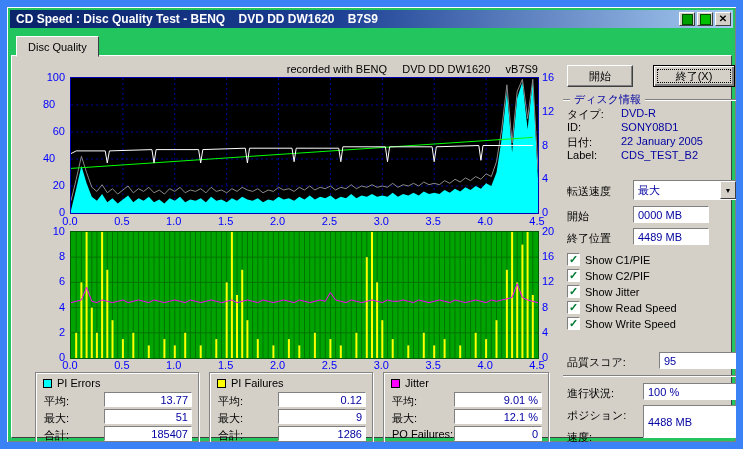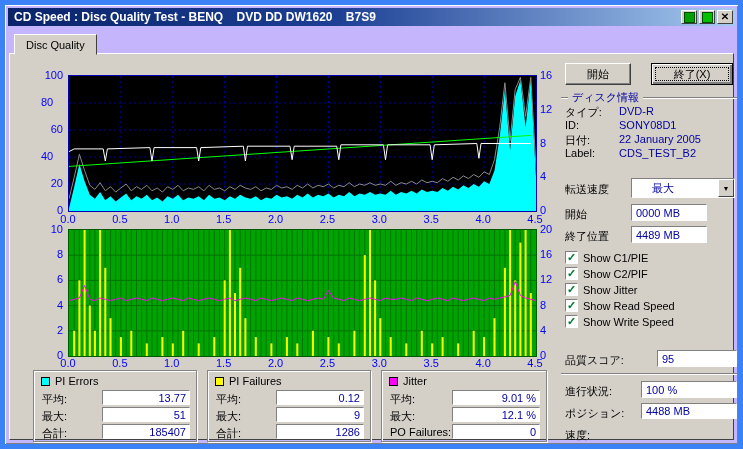--- a/index.html
+++ b/index.html
@@ -1,18 +1,18 @@
 <!DOCTYPE html>
 <html><head>
 <meta charset="utf-8">
 <style>
   html,body{margin:0;padding:0;background:#ffffff;}
-  .window{position:relative;width:743px;height:449px;background:#c4b5fd;
+  .window{position:relative;width:743px;height:449px;background:#22c55e;
     font-family:"Liberation Sans",sans-serif;font-size:11px;color:#000;
-    border:5px solid #3b82f6;box-sizing:border-box;overflow:hidden;
+    border:7px solid #3b82f6;box-sizing:border-box;overflow:hidden;
     box-shadow:inset 1px 1px 0 #ffffff, inset -1px -1px 0 #808080;}
   .titlebar{position:absolute;left:3px;top:3px;right:3px;height:18px;
     background:linear-gradient(90deg,#0a246a 0%,#1c3f94 45%,#a6caf0 100%);
     display:flex;align-items:center;padding:0 2px 0 6px;box-sizing:border-box;z-index:5;}
   .titlebar .title{color:#fff;font-weight:bold;font-size:12px;white-space:pre;flex:1;overflow:hidden;}
   .tbbtn{width:16px;height:14px;margin-left:2px;background:#d4d0c8;border:1px solid;
     border-color:#ffffff #404040 #404040 #ffffff;padding:0;display:flex;align-items:center;
     justify-content:center;cursor:pointer;box-sizing:border-box;}
   .greenicon{width:9px;height:9px;background:#00a000;border:1px solid #004d00;display:inline-block;}
   .greenicon.g2{background:#00c000;}
@@ -39,21 +39,21 @@
   .sec-line{height:2px;border-top:1px solid #808080;border-bottom:1px solid #ffffff;box-sizing:border-box;}
   .sec-line.lead{width:7px;}
   .sec-line.grow{flex:1;}
   .groupline{position:absolute;height:2px;border-top:1px solid #808080;border-bottom:1px solid #ffffff;z-index:2;box-sizing:border-box;}
   .check-row{position:absolute;left:560px;display:flex;align-items:center;z-index:2;height:13px;}
   .checkbox{width:13px;height:13px;background:#ffffff;border:1px solid;border-color:#808080 #ffffff #ffffff #808080;
     display:flex;align-items:center;justify-content:center;margin-right:5px;box-sizing:border-box;cursor:pointer;}
   .checkmark{color:#007a33;font-size:11px;font-weight:bold;line-height:1;margin-top:-1px;}
   .check-label{color:#000;}
   .combo{padding:0;}
-  .combo .combo-text{padding-left:20px;color:#0000a0;}
+  .combo .combo-text{padding-left:4px;color:#0000a0;}
   .combo-btn{width:16px;height:100%;background:#d4d0c8;border:1px solid;border-color:#ffffff #404040 #404040 #ffffff;
     font-size:7px;display:flex;align-items:center;justify-content:center;padding:0;margin-left:auto;cursor:pointer;box-sizing:border-box;}
   .statbox{position:absolute;border:1px solid #848484;box-shadow:1px 1px 0 #ffffff, inset 1px 1px 0 #ffffff;z-index:2;box-sizing:border-box;}
   .sb-header{position:absolute;left:7px;top:4px;display:flex;align-items:center;}
   .swatch{width:9px;height:9px;border:1px solid #000;margin-right:5px;box-sizing:border-box;}
   .sb-label{position:absolute;left:8px;color:#000;}
   .sb-field{position:absolute;right:6px;width:88px;height:15px;background:#fff;border:1px solid;
     border-color:#808080 #ffffff #ffffff #808080;color:#0000a0;display:flex;align-items:center;
     justify-content:flex-end;padding:0 3px;box-sizing:border-box;}
 </style>
@@ -73,20 +73,21 @@
     <button class="tbbtn close">
       <span class="closeglyph">✕</span>
     </button>
   </div>
 
   <div class="tab">
     <span>Disc Quality</span>
   </div>
   <div class="tabpage"></div>
 
+  <div class="chart-header">recorded with BENQ     DVD DD DW1620     vB7S9</div>
 
   <button class="btn" style="left:560px;top:58px;width:66px;height:22px">
     <span>開始</span>
   </button>
   <button class="btn default" style="left:646px;top:58px;width:82px;height:22px">
     <span class="focusrect"></span>
     <span>終了(X)</span>
   </button>
 
   <div class="section" style="left:556px;top:85px;width:176px">
@@ -155,21 +156,21 @@
     <span>95</span>
   </div>
 
   <div class="groupline" style="left:556px;top:368px;width:176px"></div>
 
   <span class="plabel" style="left:560px;top:379px">進行状況:</span>
   <div class="field right" style="left:636px;top:376px;width:96px;height:17px">
     <span>100 %</span>
   </div>
   <span class="plabel" style="left:560px;top:401px">ポジション:</span>
-  <div class="field right" style="left:636px;top:398px;width:96px;height:16px">
+  <div class="field right" style="left:636px;top:398px;width:96px;height:33px">
     <span>4488 MB</span>
   </div>
   <span class="plabel" style="left:560px;top:423px">速度:</span>
 
   <div class="statbox" style="left:28px;top:365px;width:164px;height:72px">
     <div class="sb-header">
       <span class="swatch" style="background: rgb(0, 255, 255);"></span>
       <span>PI Errors</span>
     </div>
     <span class="sb-label" style="top:21px">平均:</span>

